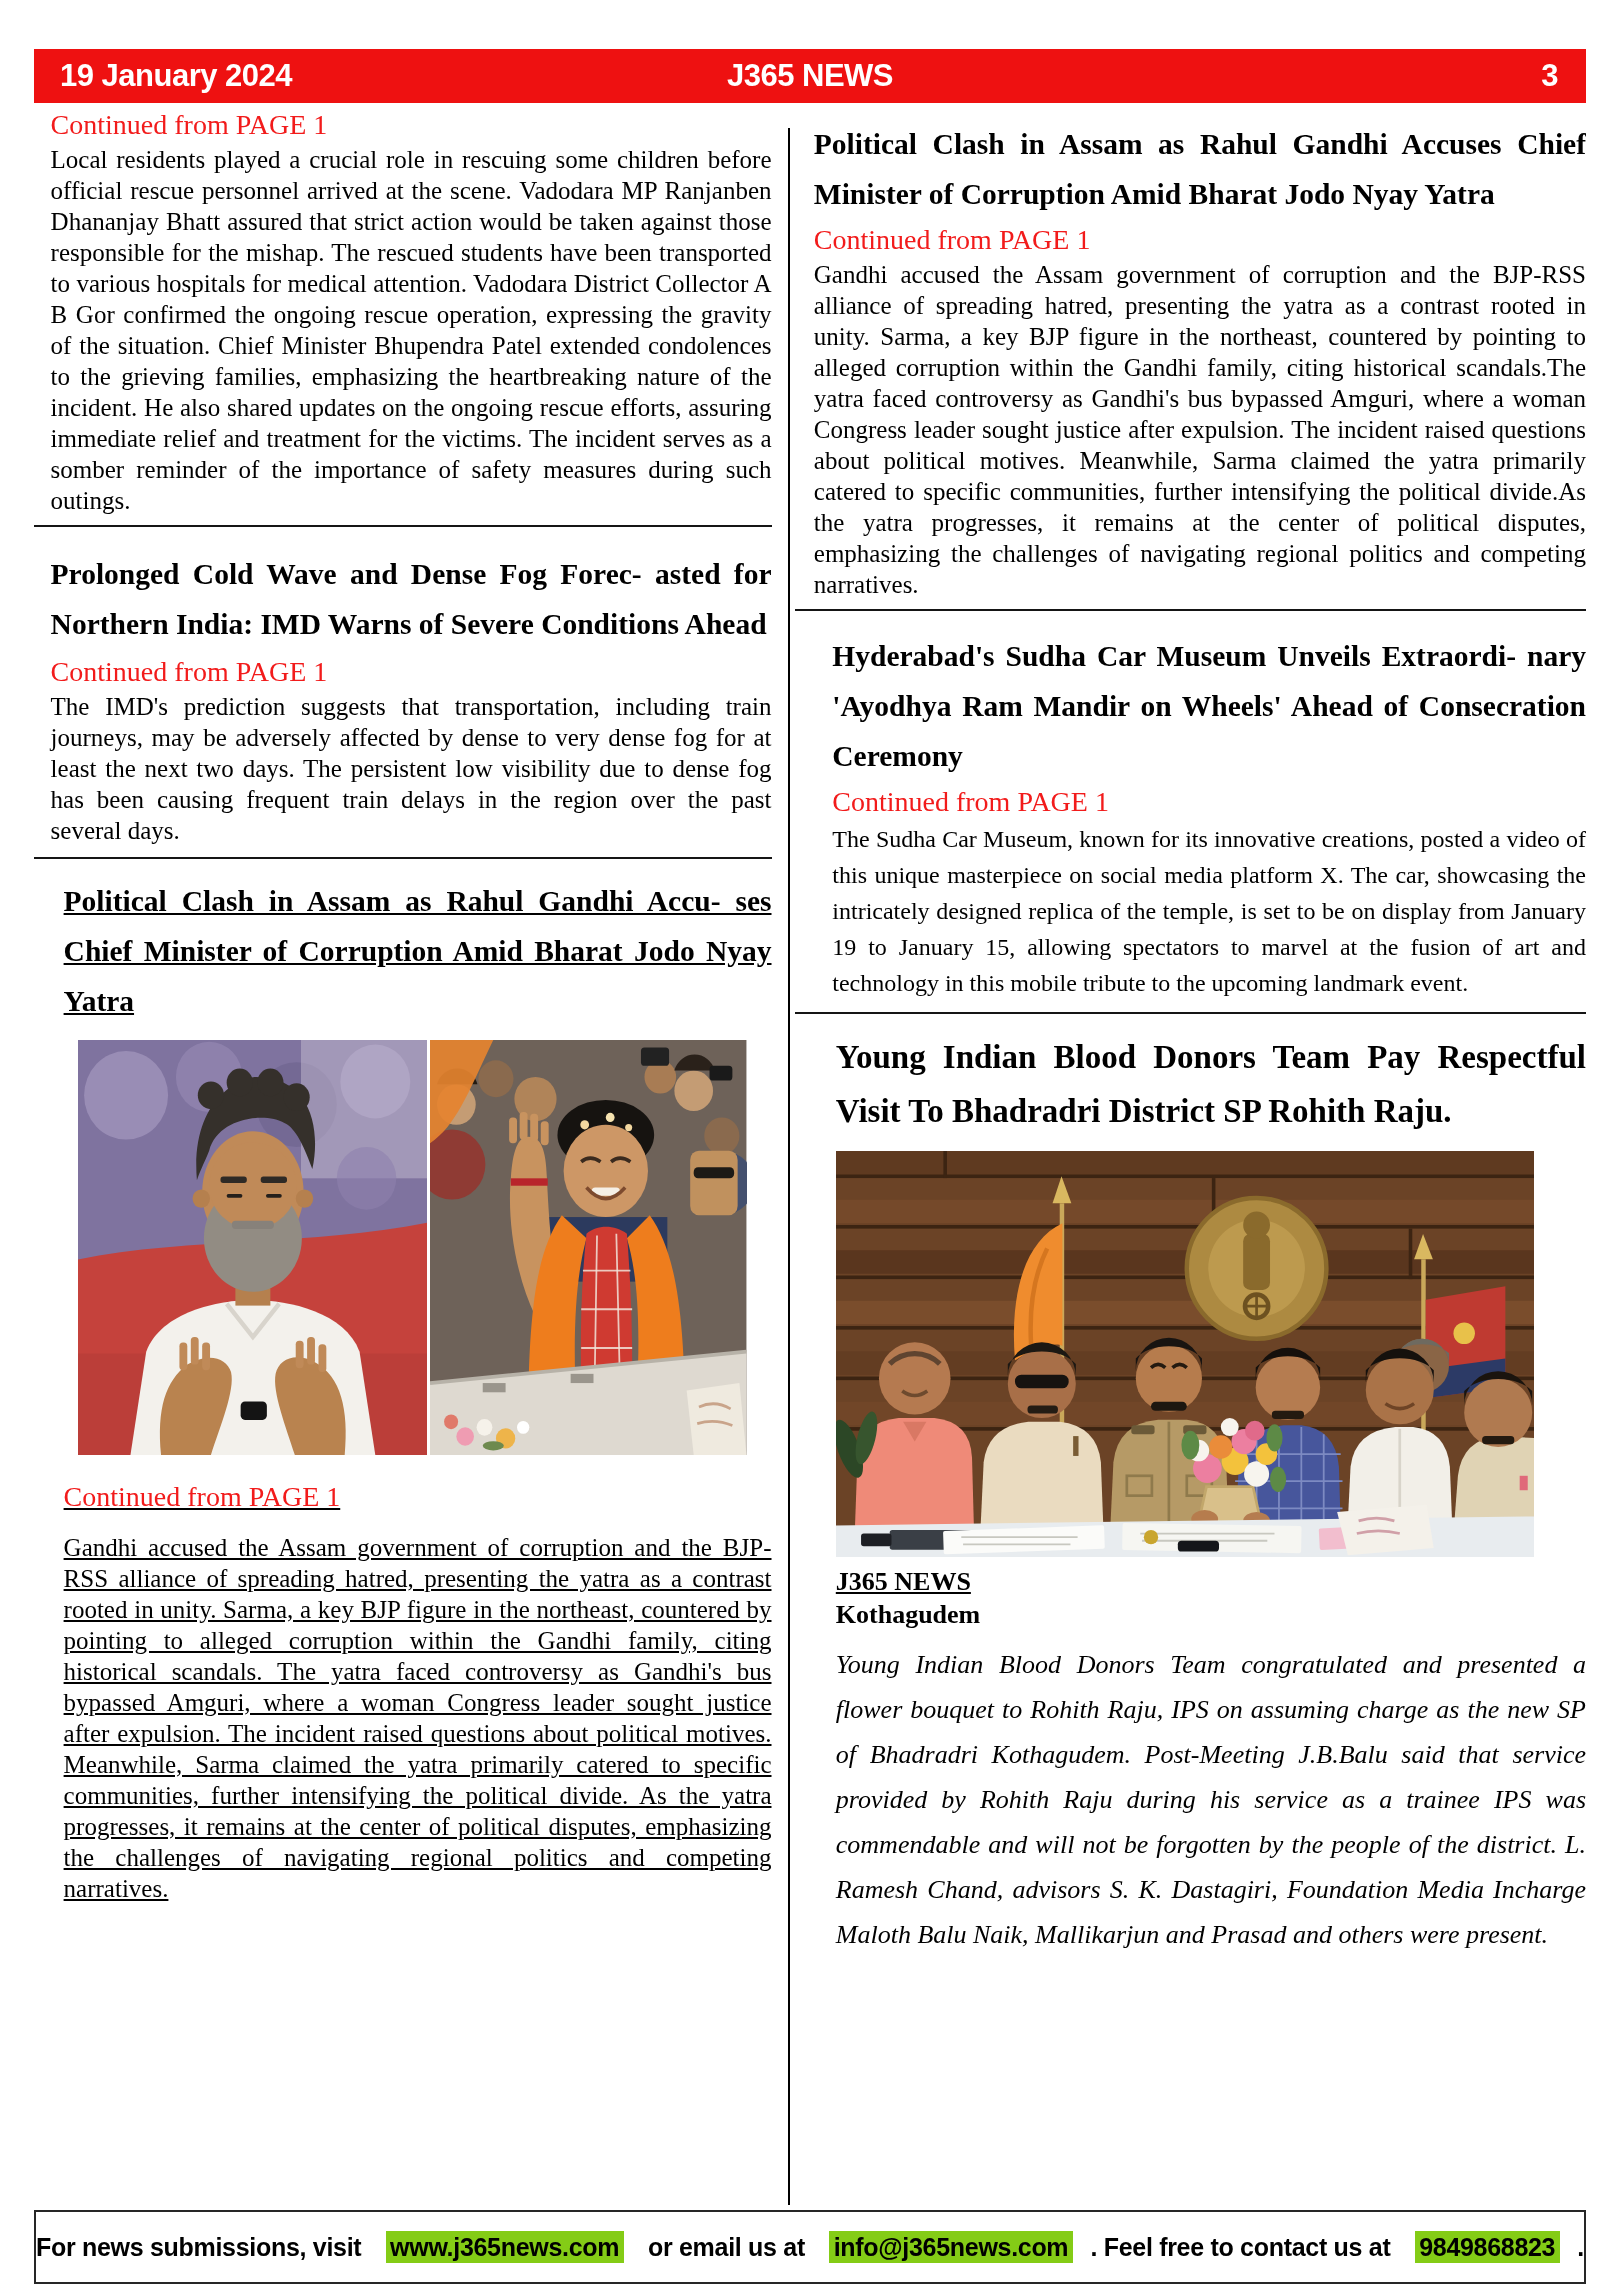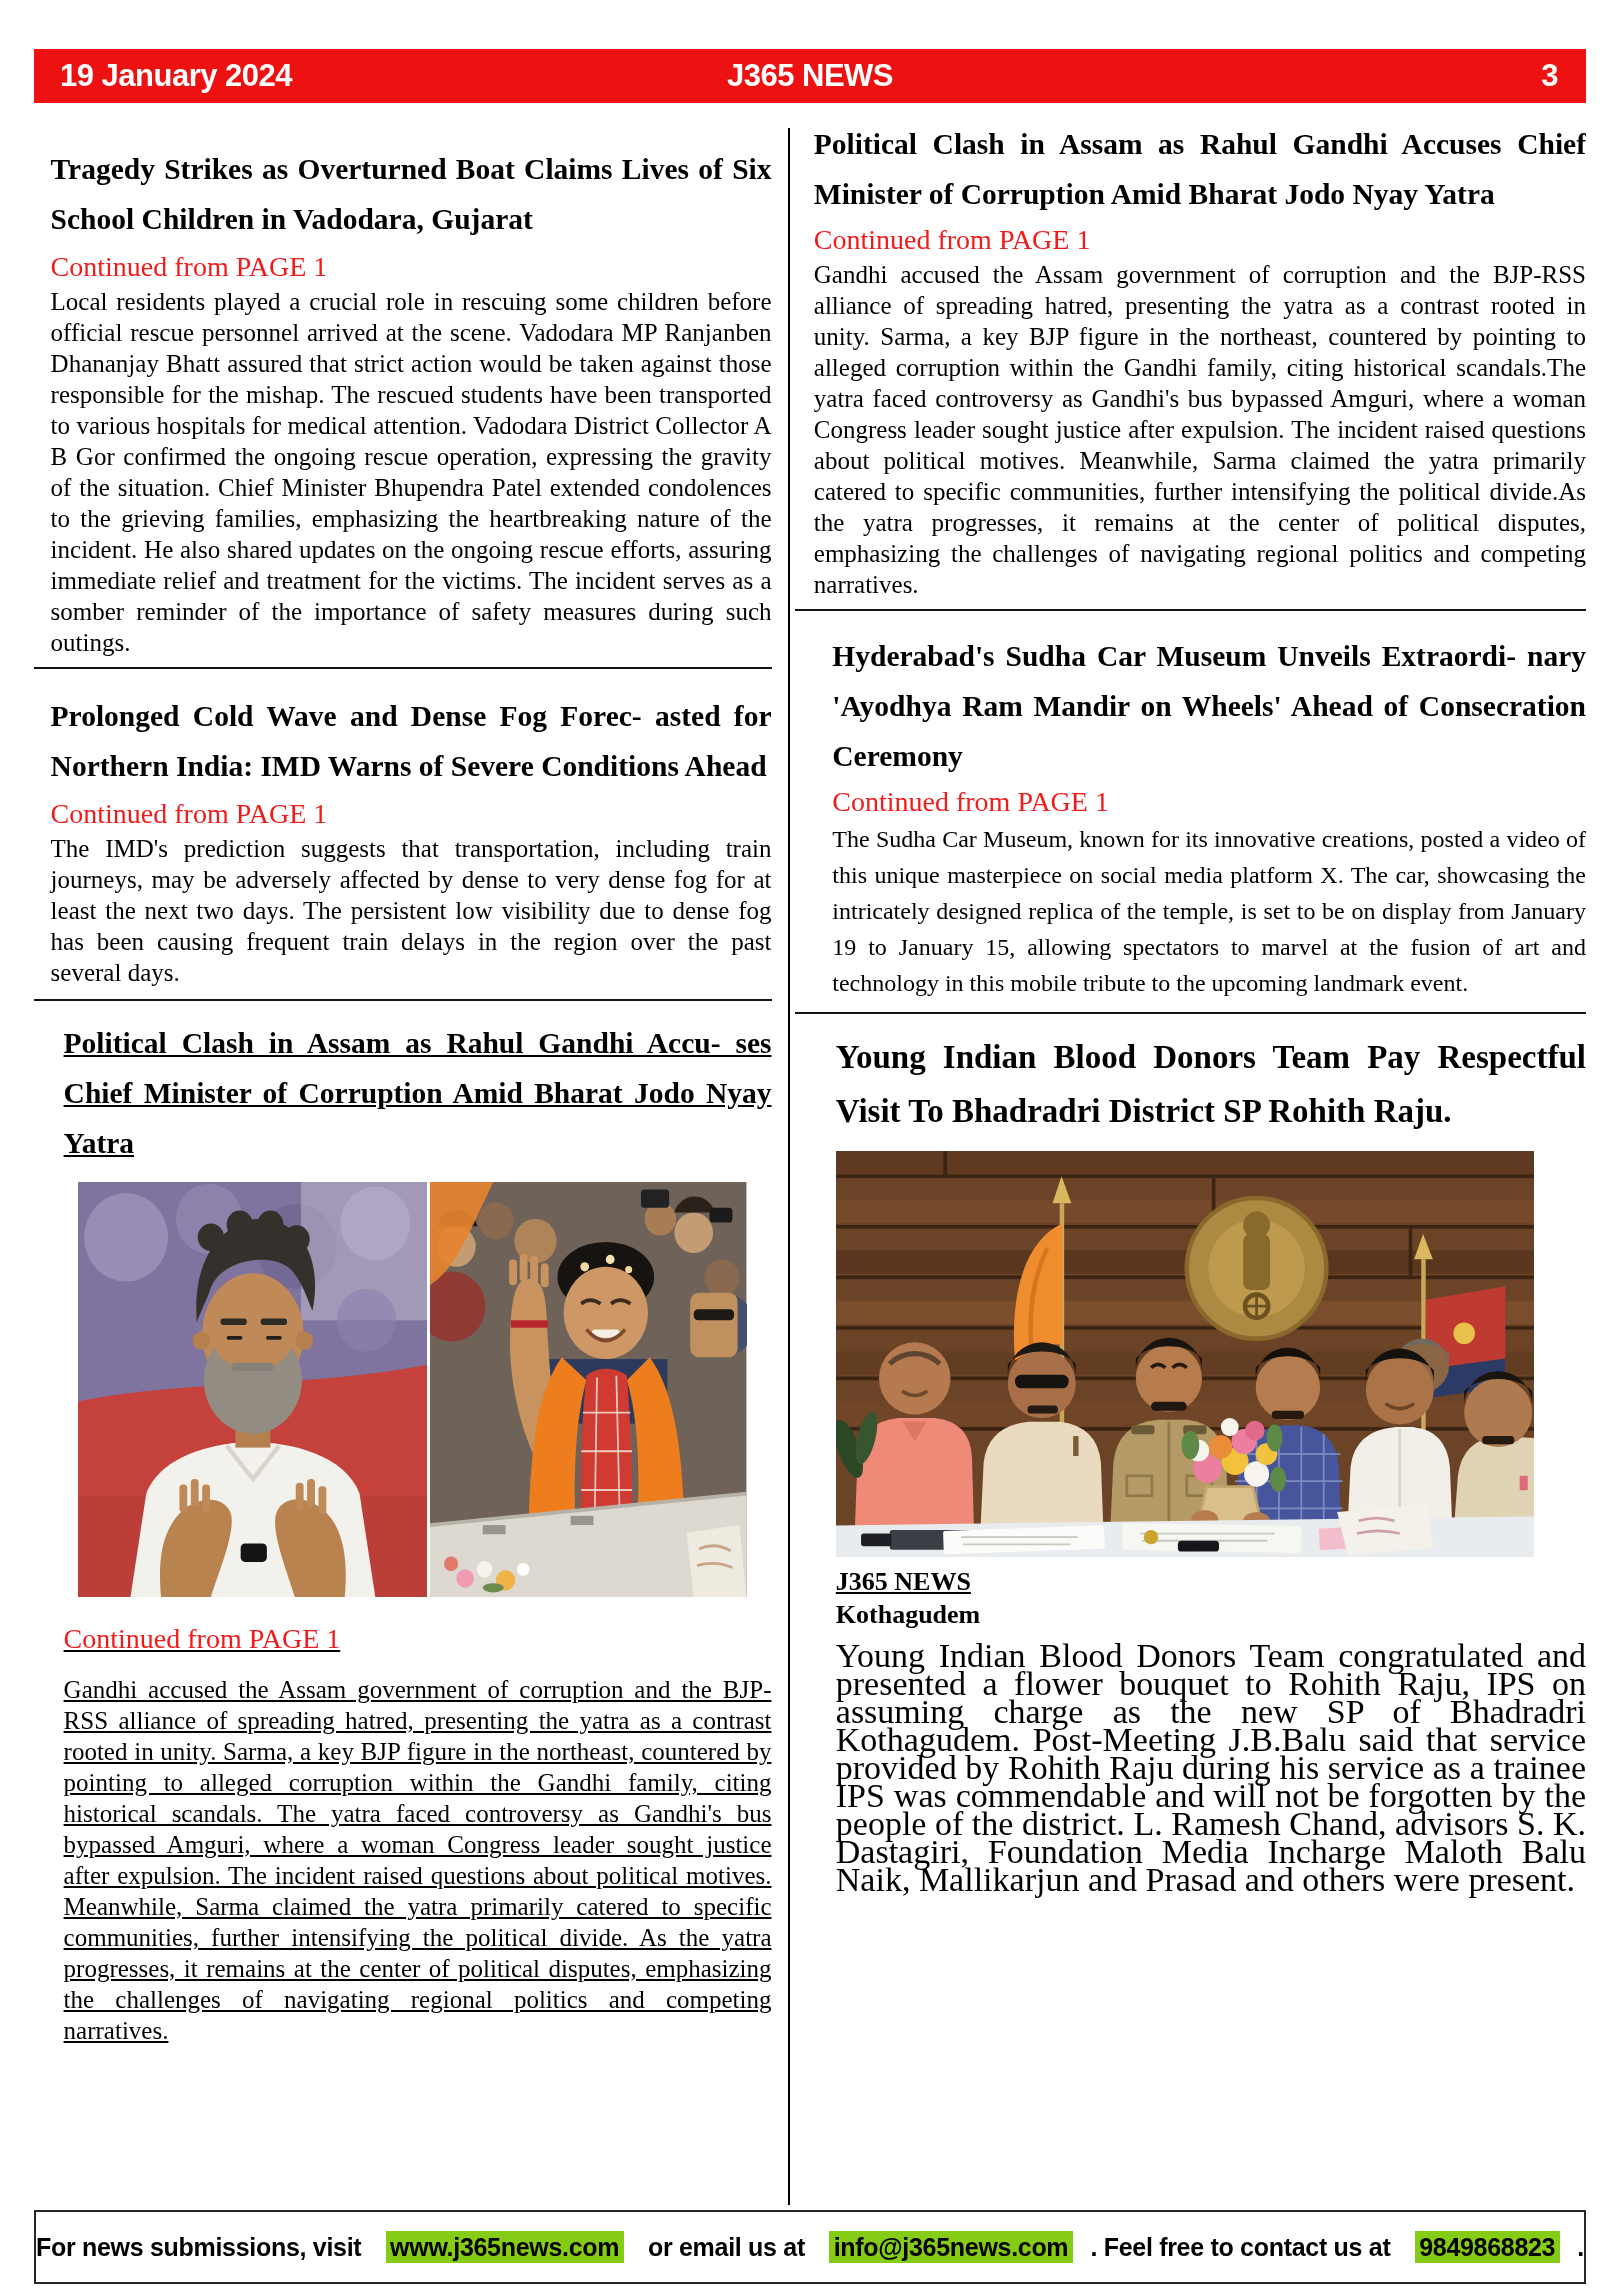--- a/index.html
+++ b/index.html
@@ -24,21 +24,21 @@
   .columns { position:absolute; left:34px; right:34px; top:102px; height:2103px; display:flex; overflow:hidden; }
   .col-left  { width:743px; padding:0 5.5px 0 16.6px; }
   .divider   { width:1.8px; background:#000; margin:26px 0 0 11px; }
   .col-right { flex:1; padding-left:24px; }
   
   .headline { font-weight:700; font-size:29.5px; line-height:50px; text-align:justify; }
   .headline.big { font-size:33px; line-height:54px; }
   .continued { color:#f21b1b; font-size:28px; line-height:31px; }
   .btext { font-size:25px; line-height:31px; text-align:justify; }
   .btext.lg { font-size:24px; line-height:36px; }
-  .btext.md { font-size:34px; line-height:28px; }
+  .btext.md { font-size:26px; line-height:45px;font-style:italic; }
   .rule { height:1.8px; background:#151515; }
   .col-left  .rule { margin-left:-16.6px; }
   .col-right .rule { margin-left:-18.5px; }
   
   .l1h { margin-top:42px; } .l1c { margin-top:7.4px; } .l1b { margin-top:3.7px; }
   .lr1 { margin-top:9.2px; }
   .l2h { margin-top:22px; } .l2c { margin-top:7.4px; } .l2b { margin-top:3.7px; }
   .lr2 { margin-top:11px; }
   .sec-l3 { padding-left:13px;text-decoration:underline; }
   .l3h { margin-top:16.6px; } .l3c { margin-top:26px; } .l3b { margin-top:20px; }
@@ -76,21 +76,20 @@
     <span class="date">19 January 2024</span>
     <span class="mast">J365 NEWS</span>
     <span class="pageno">3</span>
   </header>
 
   <div class="columns">
 
     <div class="col-left">
 
       <section>
-        <h2 class="headline l1h">Tragedy Strikes as Overturned Boat Claims Lives of Six School Children in Vadodara, Gujarat</h2>
         <div class="continued l1c">Continued from PAGE 1</div>
         <p class="btext l1b">Local residents played a crucial role in rescuing some children before official rescue personnel arrived at the scene. Vadodara MP Ranjanben Dhananjay Bhatt assured that strict action would be taken against those responsible for the mishap. The rescued students have been transported to various hospitals for medical attention. Vadodara District Collector A B Gor confirmed the ongoing rescue operation, expressing the gravity of the situation. Chief Minister Bhupendra Patel extended condolences to the grieving families, emphasizing the heartbreaking nature of the incident. He also shared updates on the ongoing rescue efforts, assuring immediate relief and treatment for the victims. The incident serves as a somber reminder of the importance of safety measures during such outings.</p>
       </section>
 
       <div class="rule lr1"></div>
 
       <section>
         <h2 class="headline l2h">Prolonged Cold Wave and Dense Fog Forec- asted for Northern India: IMD Warns of Severe Conditions Ahead</h2>
         <div class="continued l2c">Continued from PAGE 1</div>
         <p class="btext l2b">The IMD's prediction suggests that transportation, including train journeys, may be adversely affected by dense to very dense fog for at least the next two days. The persistent low visibility due to dense fog has been causing frequent train delays in the region over the past several days.</p>

